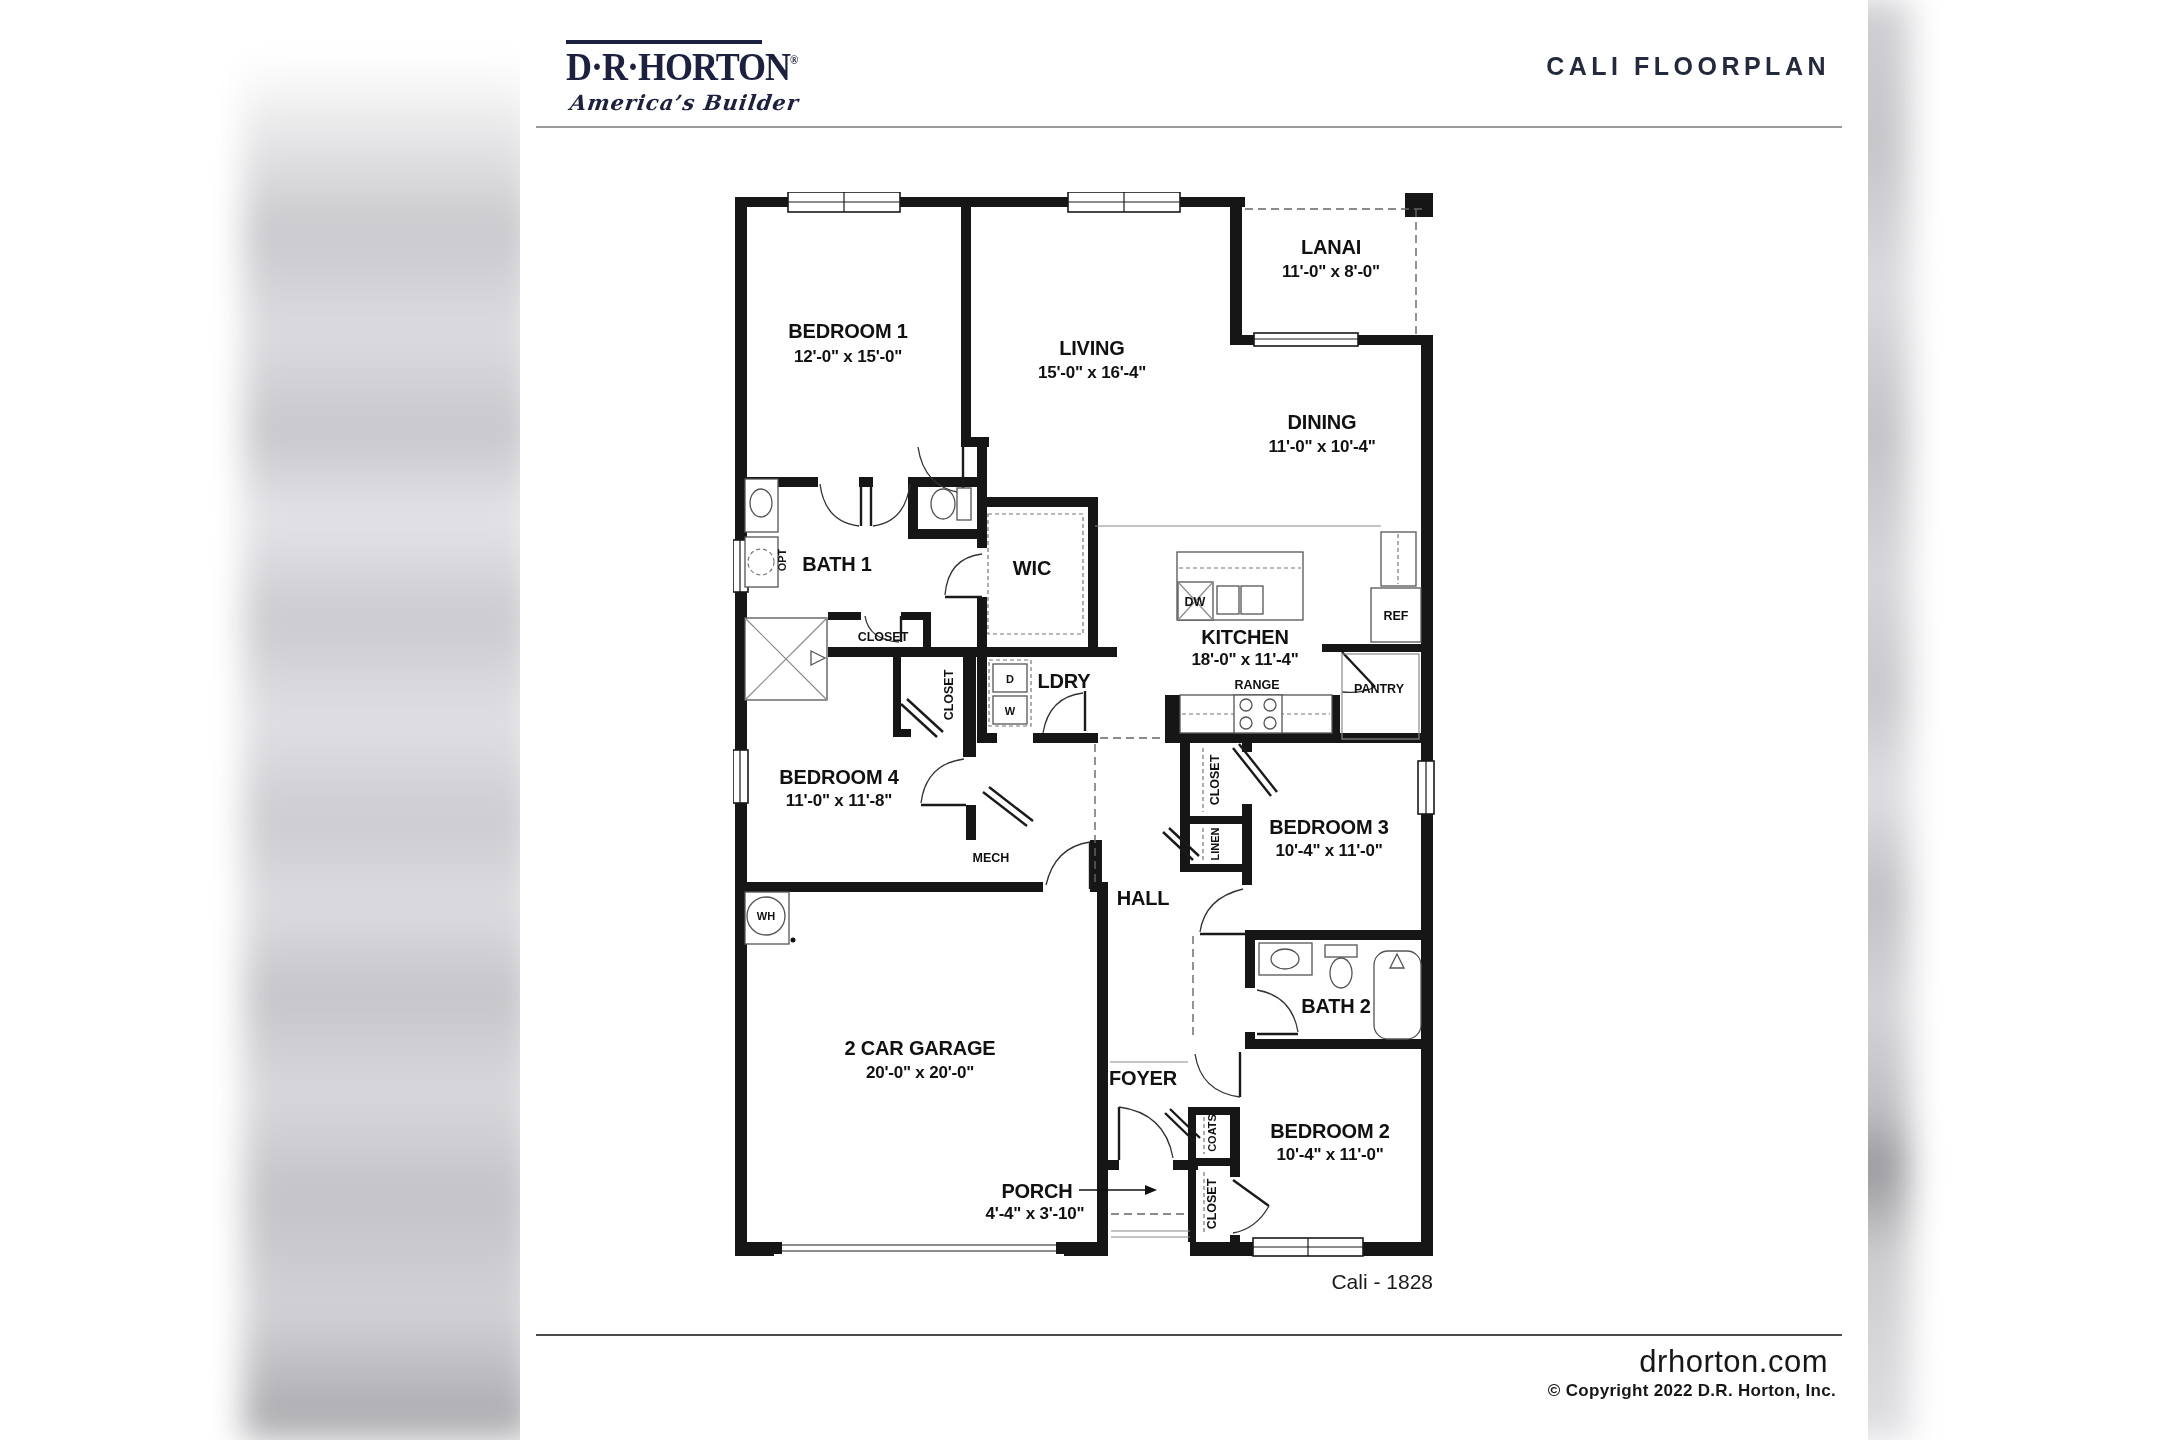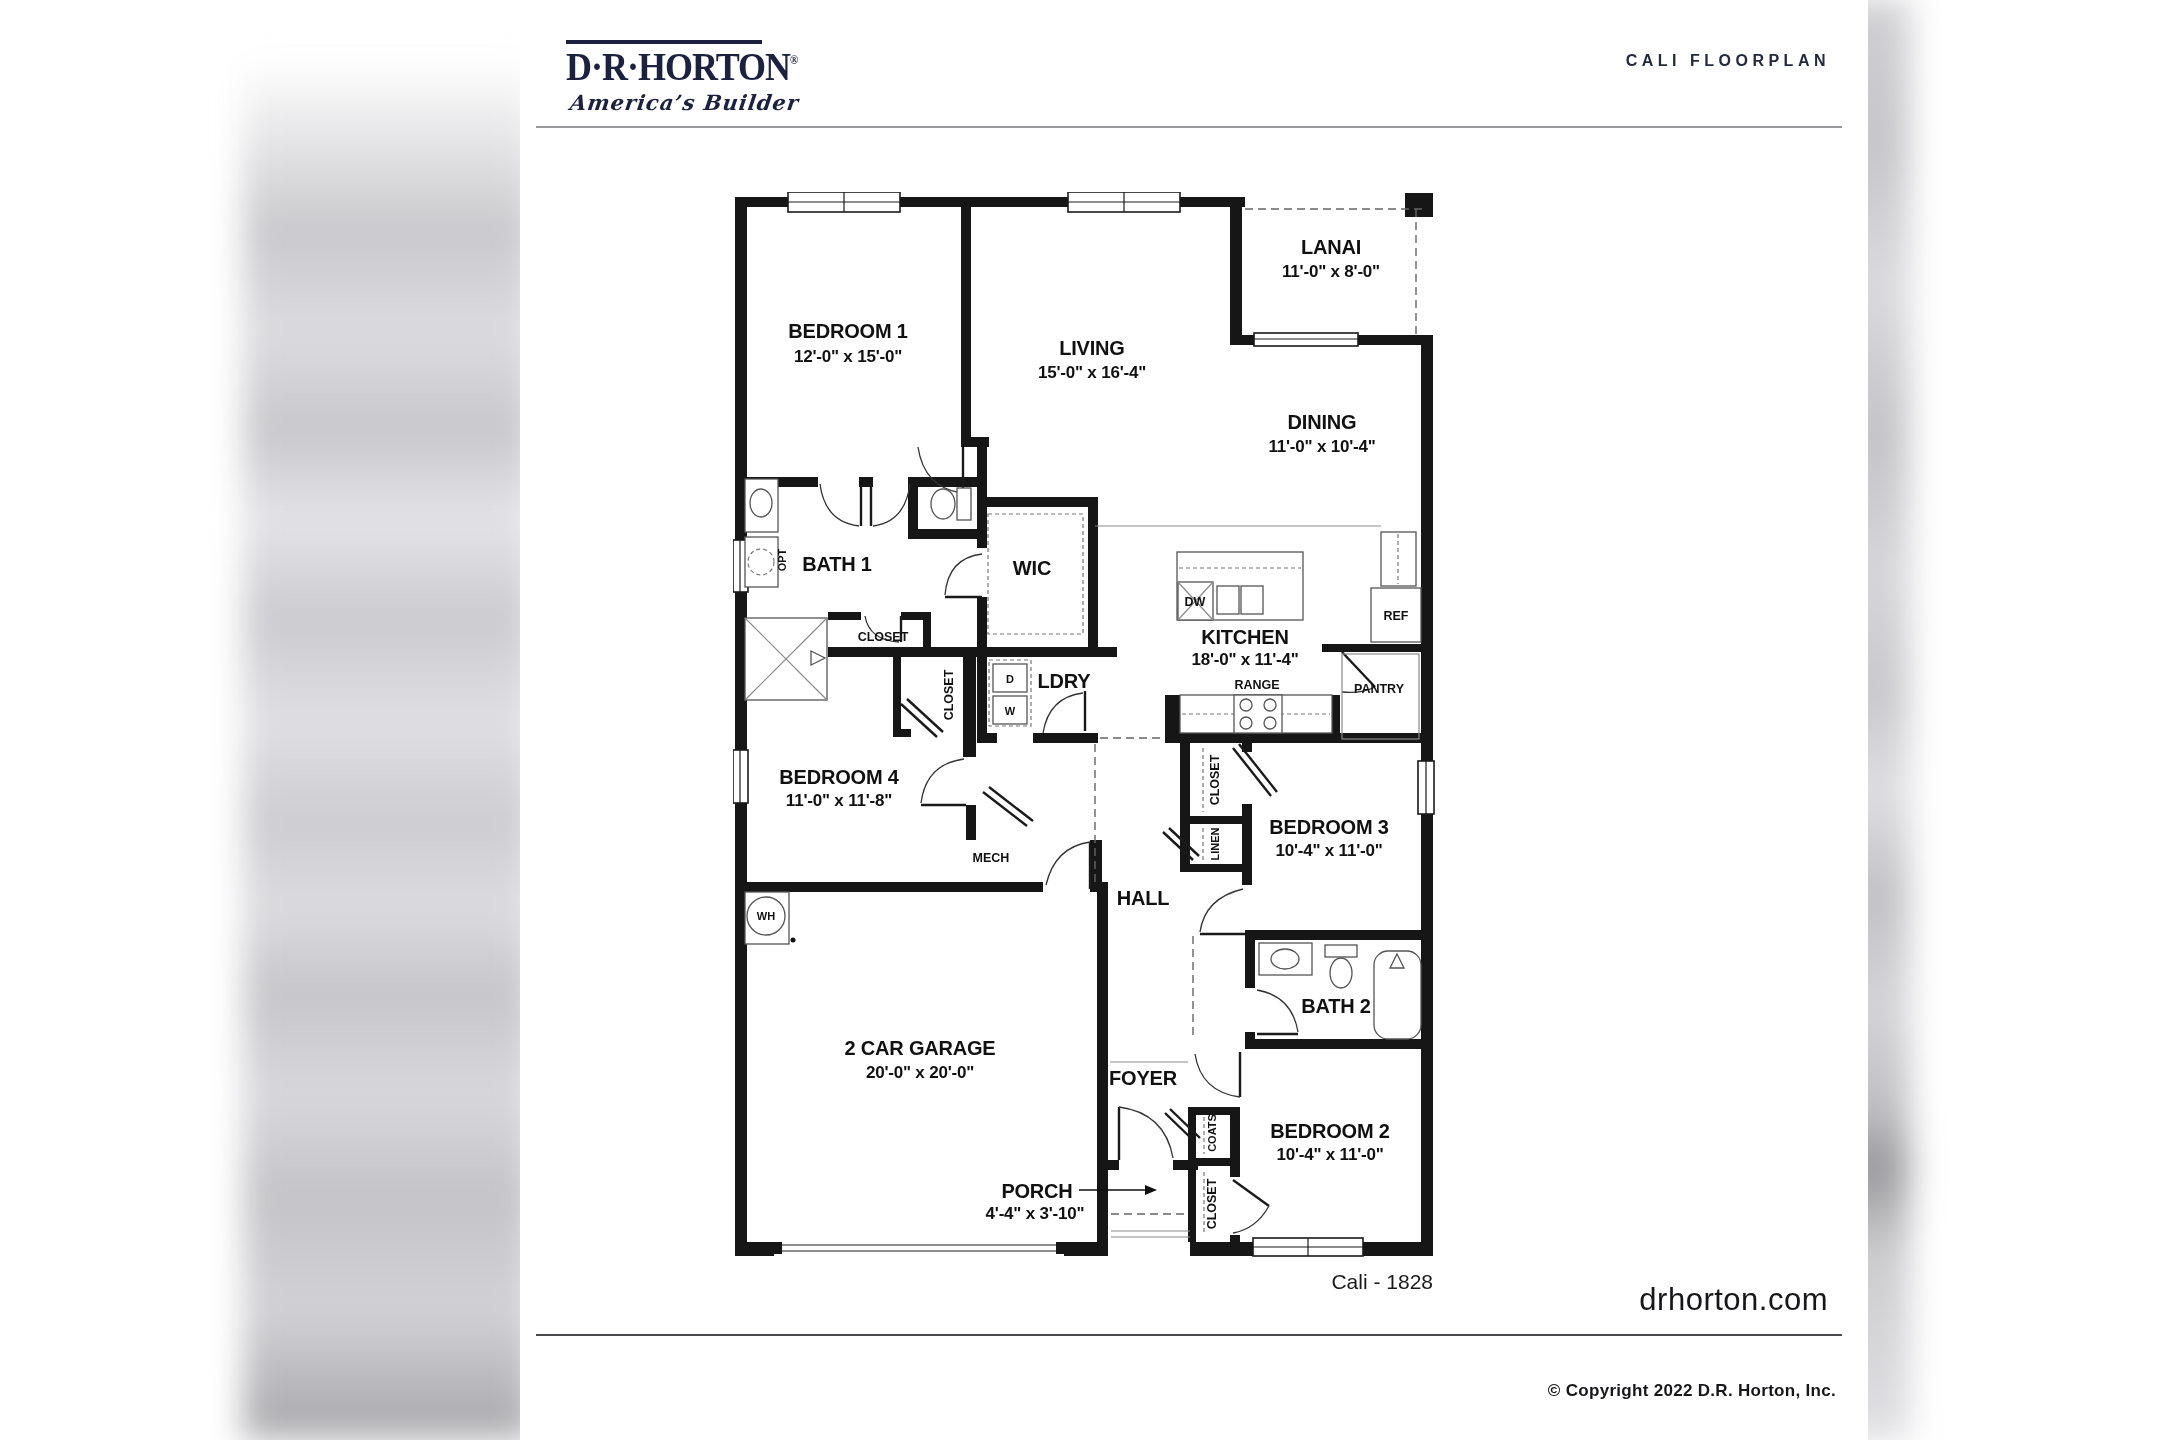--- a/index.html
+++ b/index.html
@@ -22,28 +22,28 @@
   
   .logo{position:absolute;left:46px;top:40px;}
   .logo-bar{width:196px;height:4px;background:#1c2140;}
   .logo-word{font-family:"Liberation Serif",serif;font-weight:700;font-size:36px;
              letter-spacing:-1px;color:#1c2140;line-height:1.05;margin-top:2px;
              transform:scaleY(1.12);transform-origin:left top;}
   .logo-reg{font-size:11px;vertical-align:14px;}
   .logo-tag{font-family:"DejaVu Serif",serif;font-style:italic;font-weight:700;
             font-size:21px;color:#1c2140;letter-spacing:1px;margin-top:6px;margin-left:6px;
             transform:skewX(-8deg);transform-origin:left top;}
-  .plan-title{position:absolute;right:38px;top:52px;font-size:16px;letter-spacing:4.5px;
+  .plan-title{position:absolute;right:38px;top:52px;font-size:25px;letter-spacing:4.5px;
               color:#232a3e;font-weight:600;}
   .rule{position:absolute;left:16px;right:26px;height:2px;background:#9a9a9e;}
   .rule-top{top:126px;}
   .rule-bottom{top:1334px;background:#4a4a4e;}
 
   
-  .site{position:absolute;right:40px;top:1282px;font-size:31px;font-weight:500;
+  .site{position:absolute;right:40px;top:1344px;font-size:31px;font-weight:500;
         color:#17171a;letter-spacing:0.5px;}
   .copyright{position:absolute;right:32px;top:1381px;font-size:17px;font-weight:700;
              color:#17171a;letter-spacing:0.3px;}
 
   
   .plan-svg{position:absolute;left:213px;top:192px;}
   .wall{fill:#161616;}
   .fx{fill:#ffffff;stroke:#555;stroke-width:1.3;}
   .fxd{fill:none;stroke:#777;stroke-width:1.2;stroke-dasharray:4 3;}
   .win{fill:#ffffff;stroke:#1a1a1a;stroke-width:1.6;}

